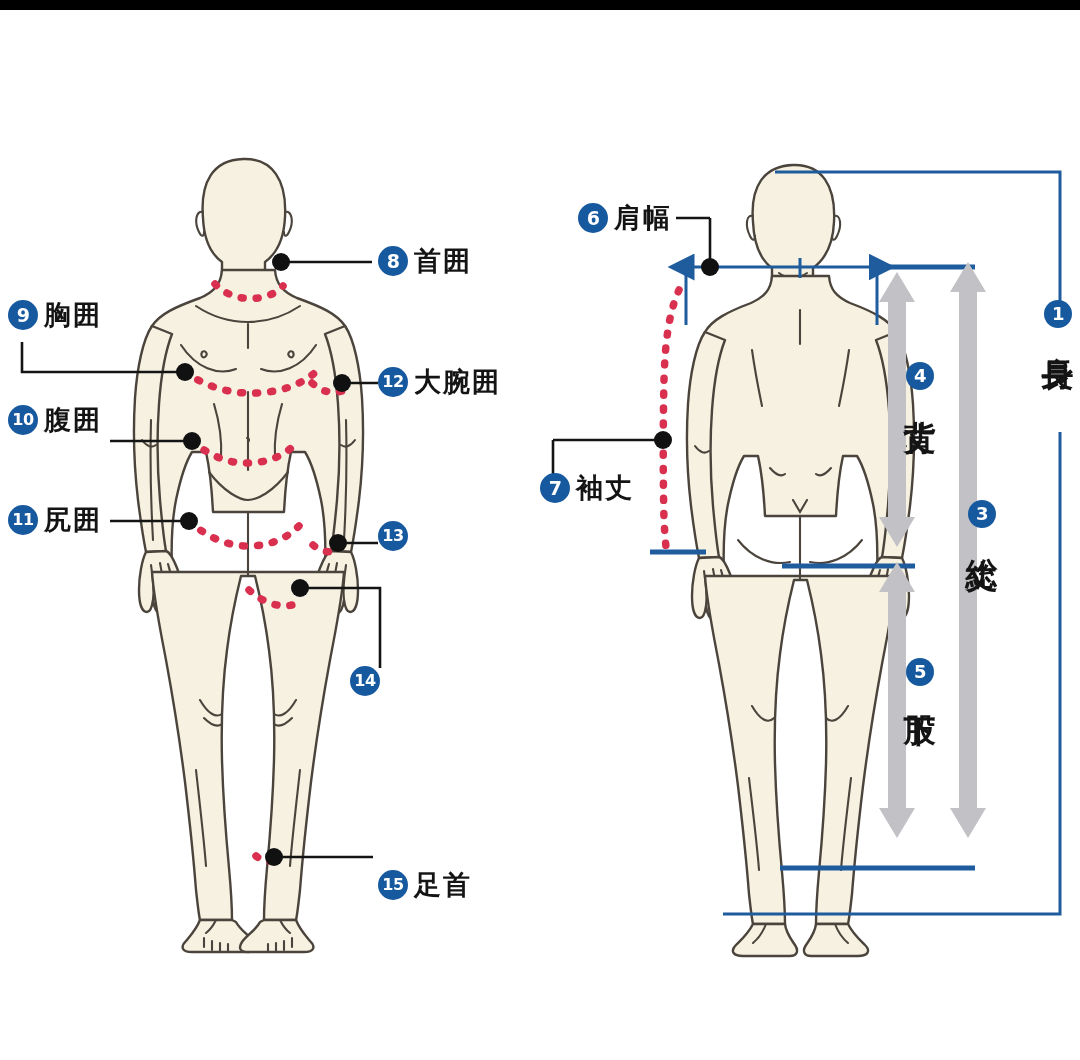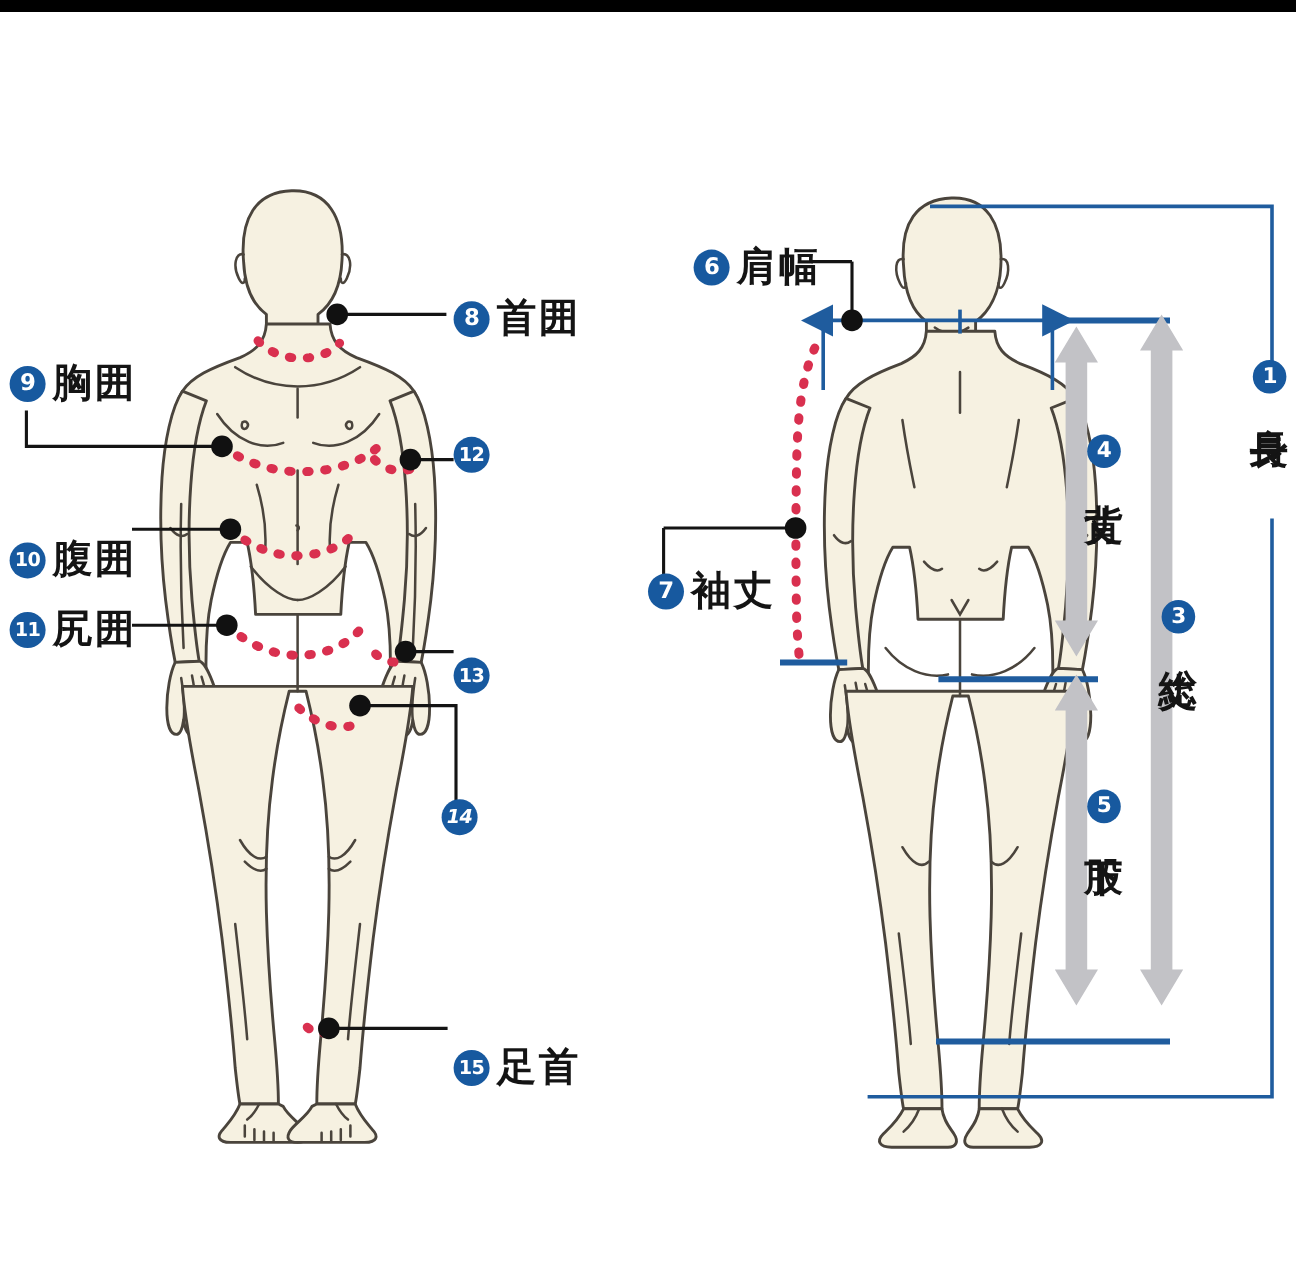--- a/index.html
+++ b/index.html
@@ -50,21 +50,21 @@
     background: #17599f;
     color: #ffffff;
     font-size: 19px;
     font-weight: bold;
     line-height: 1;
     flex: 0 0 auto;
     letter-spacing: -0.5px;
   }
   .lbl .badge.wide { font-size: 16px; }
   .lbl .txt {
-    font-size: 33px;
+    font-size: 27px;
     font-weight: 600;
     letter-spacing: 2px;
     color: #141414;
   }
   
   .lbl.vert {
     flex-direction: column;
     gap: 4px;
     align-items: center;
   }
@@ -362,39 +362,40 @@
   <div class="lbl" style="left:378px; top:243px;">
     <span class="badge">8</span>
     <span class="txt">首囲</span>
   </div>
 
   <div class="lbl" style="left:8px; top:297px;">
     <span class="badge">9</span>
     <span class="txt">胸囲</span>
   </div>
 
-  <div class="lbl" style="left:8px; top:444px;">
+  <div class="lbl" style="left:8px; top:402px;">
     <span class="badge wide">10</span>
     <span class="txt">腹囲</span>
   </div>
 
   <div class="lbl" style="left:8px; top:502px;justify-content:flex-end;">
     <span class="badge wide">11</span>
     <span class="txt">尻囲</span>
   </div>
 
   <div class="lbl" style="left:378px; top:364px;">
     <span class="badge wide">12</span>
-  </div>
-
-  <div class="lbl" style="left:378px; top:548px;">
+    <span class="txt">大腕囲</span>
+  </div>
+
+  <div class="lbl" style="left:378px; top:521px;">
     <span class="badge wide">13</span>
   </div>
 
-  <div class="lbl" style="left:368px; top:666px;font-style:italic;">
+  <div class="lbl" style="left:350px; top:666px;">
     <span class="badge wide">14</span>
   </div>
 
   <div class="lbl" style="left:378px; top:838px;margin-top:29px;">
     <span class="badge wide">15</span>
     <span class="txt">足首</span>
   </div>
 
   <div class="lbl" style="left:578px; top:200px;">
     <span class="badge">6</span>

